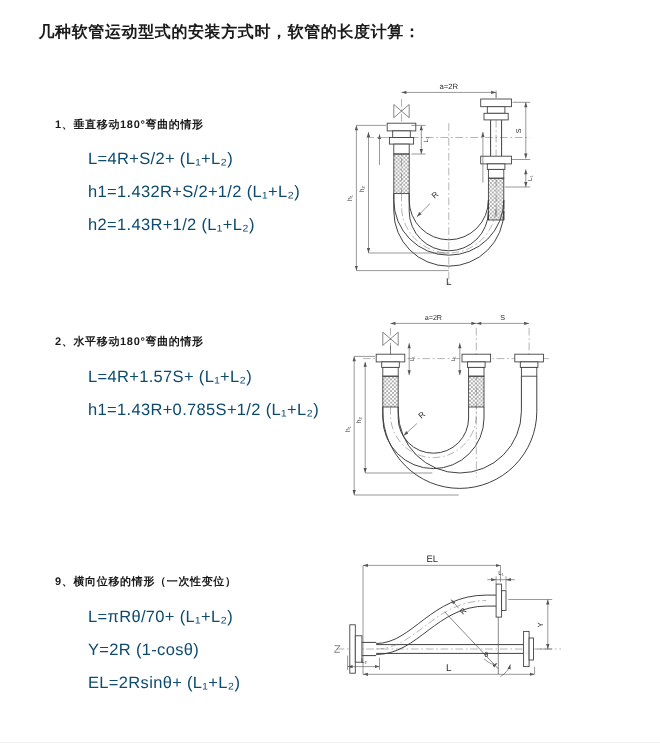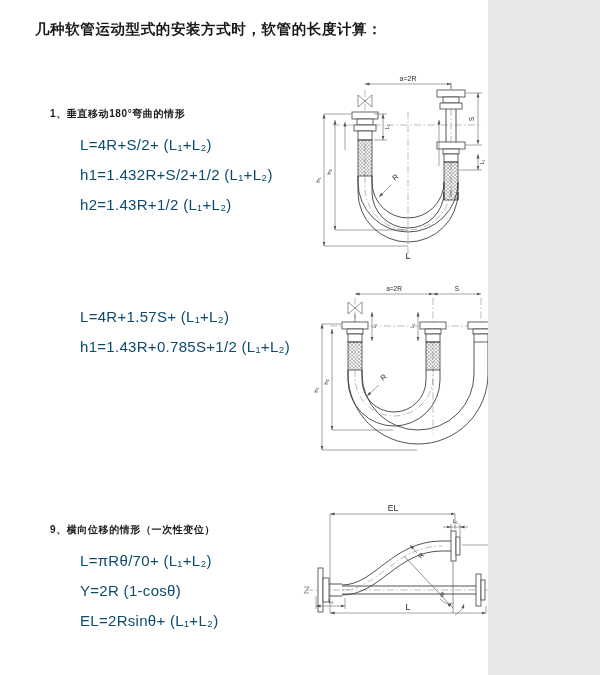--- a/index.html
+++ b/index.html
@@ -1,16 +1,16 @@
 <!DOCTYPE html>
 <html><head>
 <meta charset="utf-8">
 <style>
   html,body{margin:0;padding:0;background:#e8e8e8;}
-  .page{position:relative;width:488px;height:675px;background:#ffffff;overflow:hidden;
+  .page{position:relative;width:600px;height:675px;background:#ffffff;overflow:hidden;
         font-family:"Liberation Sans","DejaVu Sans",sans-serif;color:#1a1a1a;}
   .title{position:absolute;left:35px;top:20px;font-size:14.5px;font-weight:700;letter-spacing:.6px;}
   .section{position:absolute;}
   .sec-heading{font-size:10px;font-weight:700;letter-spacing:.6px;line-height:20px;margin-bottom:6px;}
   .formula{font-size:15px;margin-left:30px;line-height:30px;height:30px;letter-spacing:.3px;color:#0c4a6e;}
   svg.diagram{position:absolute;}
   svg text{font-family:"Liberation Sans","DejaVu Sans",sans-serif;fill:#2a2a2a;}
   .dline{stroke:#3f3f3f;stroke-width:.9;fill:none;}
   .thin{stroke:#4a4a4a;stroke-width:.6;fill:none;}
   .dim{stroke:#555;stroke-width:.55;fill:none;}
@@ -25,20 +25,21 @@
   <div class="title">几种软管运动型式的安装方式时，软管的长度计算：</div>
 
   <div class="section" style="left:50px;top:104px;">
     <div class="sec-heading">1、垂直移动180°弯曲的情形</div>
     <div class="formula">L=4R+S/2+ (L₁+L₂)</div>
     <div class="formula">h1=1.432R+S/2+1/2 (L₁+L₂)</div>
     <div class="formula">h2=1.43R+1/2 (L₁+L₂)</div>
   </div>
 
   <div class="section" style="left:50px;top:302px;">
+    <div class="sec-heading">2、水平移动180°弯曲的情形</div>
     <div class="formula">L=4R+1.57S+ (L₁+L₂)</div>
     <div class="formula">h1=1.43R+0.785S+1/2 (L₁+L₂)</div>
   </div>
 
   <div class="section" style="left:50px;top:520px;">
     <div class="sec-heading">9、横向位移的情形（一次性变位）</div>
     <div class="formula">L=πRθ/70+ (L₁+L₂)</div>
     <div class="formula">Y=2R (1-cosθ)</div>
     <div class="formula">EL=2Rsinθ+ (L₁+L₂)</div>
   </div>

